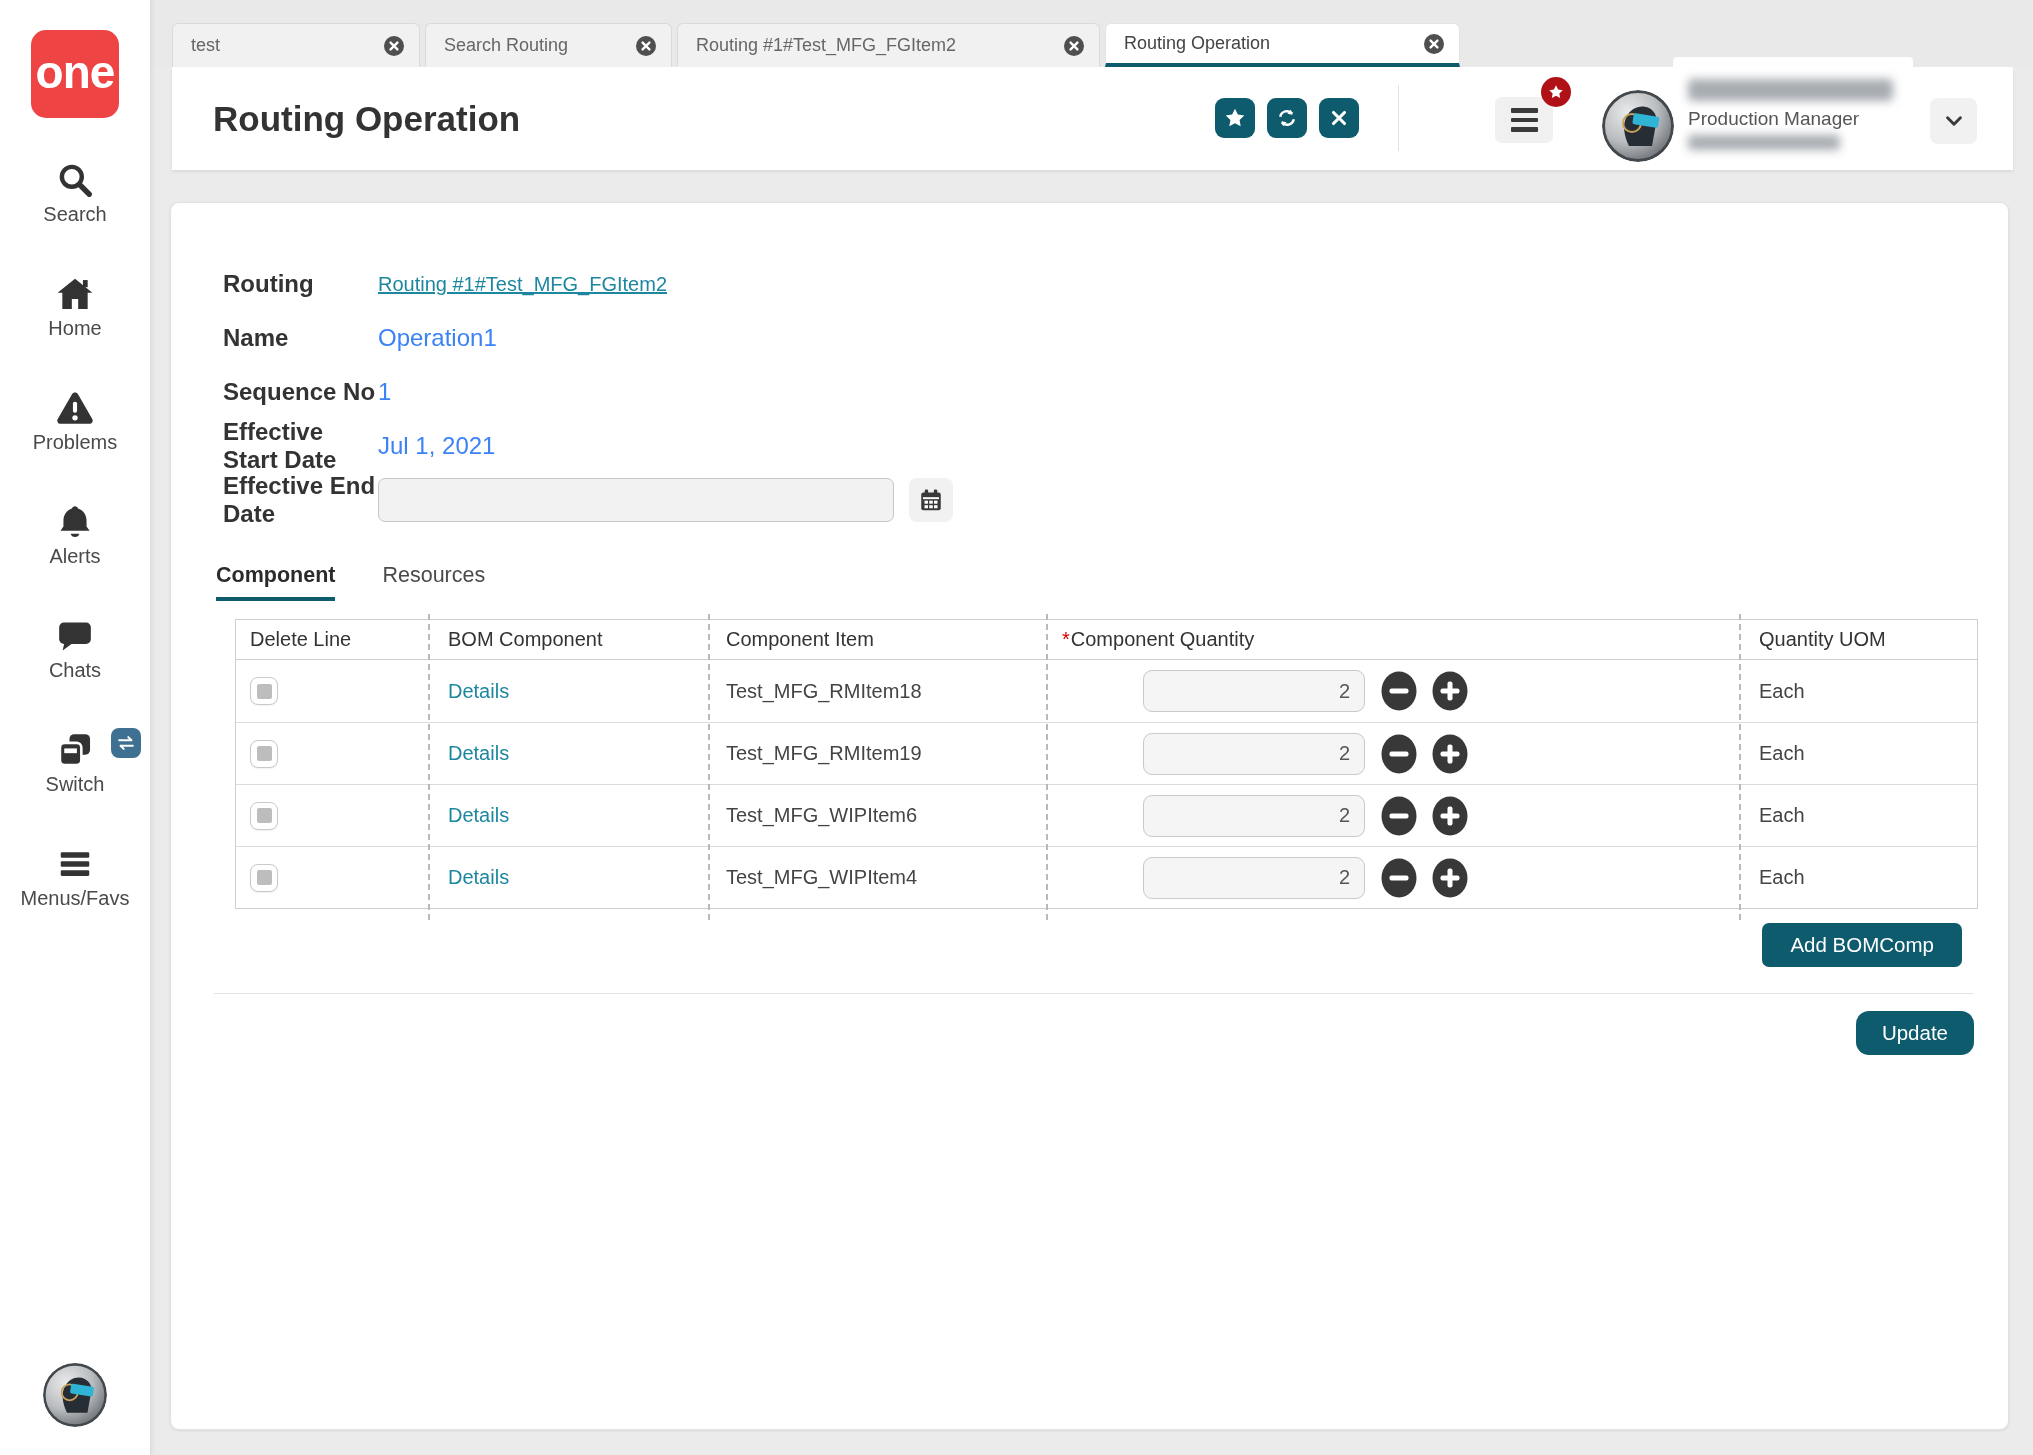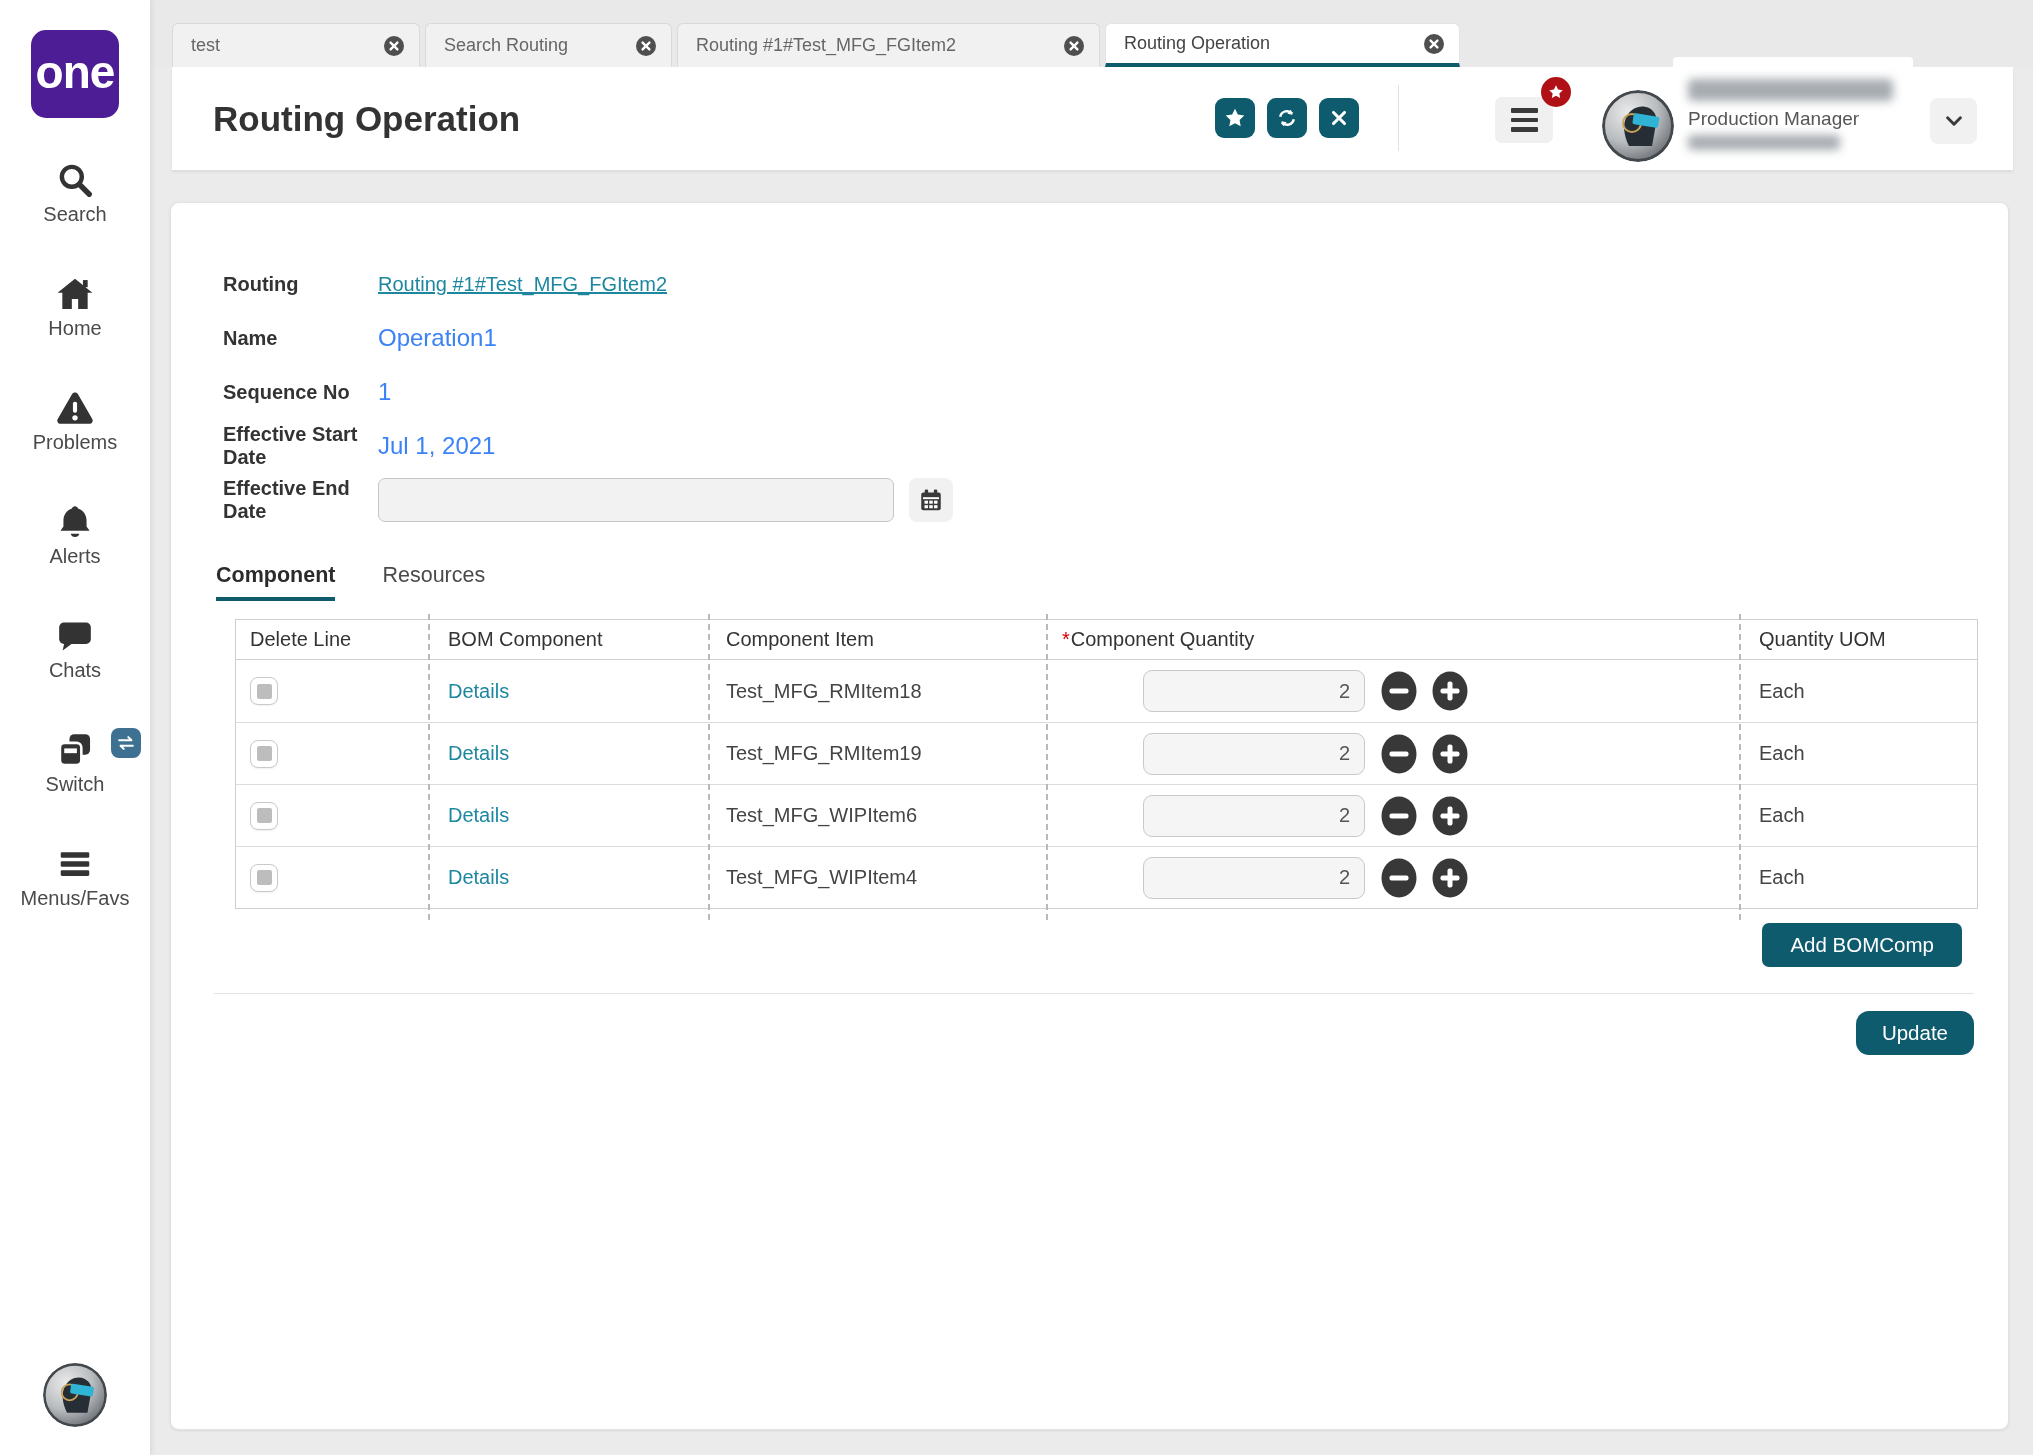--- a/index.html
+++ b/index.html
@@ -3,21 +3,21 @@
 <meta charset="utf-8">
 <style>
   * { margin:0; padding:0; box-sizing:border-box; }
   html,body { width:2033px; height:1455px; overflow:hidden; }
   body { font-family:"Liberation Sans","DejaVu Sans",sans-serif; background:#ebebeb; color:#333; }
   #app { position:relative; width:2033px; height:1455px; background:#ebebeb; }
 
   
   .sidebar { position:absolute; left:0; top:0; width:151px; height:1455px; background:#ffffff;
              border-right:1px solid #dddddd; box-shadow:2px 0 4px rgba(0,0,0,.05); z-index:5; }
-  .logo { width:88px; height:88px; margin:30px auto 0; background:#4c1d95; border-radius:15px;
+  .logo { width:88px; height:88px; margin:30px auto 0; background:#ef4444; border-radius:15px;
           display:flex; align-items:center; justify-content:center; cursor:pointer; }
   .logo span { color:#fff; font-size:46px; font-weight:600; letter-spacing:-1px; line-height:1; margin-top:-4px; }
   .nav { margin-top:42px; display:flex; flex-direction:column; align-items:center; }
   .nav-item { position:relative; width:100%; height:66px; margin-bottom:48px; display:flex; flex-direction:column;
               align-items:center; cursor:pointer; }
   .nav-icon { width:40px; height:40px; color:#333; display:flex; align-items:center; justify-content:center; }
   .nav-icon svg { width:38px; height:38px; }
   .nav-label { margin-top:3px; font-size:20px; color:#4a4a4a; }
   .switch-badge { position:absolute; left:111px; top:-2px; width:30px; height:30px; background:#3e7092;
                   border-radius:8px; display:flex; align-items:center; justify-content:center; }
@@ -63,21 +63,21 @@
   .blur-org { width:152px; height:15px; margin-top:5px; }
   .chevron-button { position:absolute; left:1758px; top:31px; width:47px; height:46px; background:#f1f1f1;
                     border:none; border-radius:8px; display:flex; align-items:center; justify-content:center; cursor:pointer; }
   .chevron-button svg { width:22px; height:22px; }
 
   
   .card { position:absolute; left:170px; top:202px; width:1839px; height:1228px; background:#ffffff;
           border:1px solid #e2e2e2; border-radius:9px; box-shadow:0 1px 3px rgba(0,0,0,.08); }
   .form { padding:54px 0 0 52px; }
   .form-row { height:54px; display:flex; align-items:center; }
-  .f-label { width:155px; flex:0 0 155px; font-size:20px; font-weight:600; color:#333; }
+  .f-label { width:155px; flex:0 0 155px; font-size:24px; font-weight:600; color:#333; }
   .f-value { font-size:24px; color:#3b82f6; }
   .f-link { font-size:20px; color:#1d87a0; text-decoration:underline; cursor:pointer; }
   .end-date-input { width:516px; height:44px; background:#f2f2f2; border:1px solid #c6c6c6; border-radius:7px;
                     font-size:20px; color:#555; padding:0 14px; font-family:inherit; }
   .calendar-button { margin-left:15px; width:44px; height:44px; background:#f1f1f1; border:none; border-radius:8px;
                      display:flex; align-items:center; justify-content:center; cursor:pointer; }
   .calendar-button svg { width:26px; height:26px; }
 
   .section-tabs { display:flex; gap:47px; padding-left:45px; margin-top:36px; }
   .sec-tab { font-size:21.5px; color:#4a4a4a; padding-bottom:9px; cursor:pointer; }

